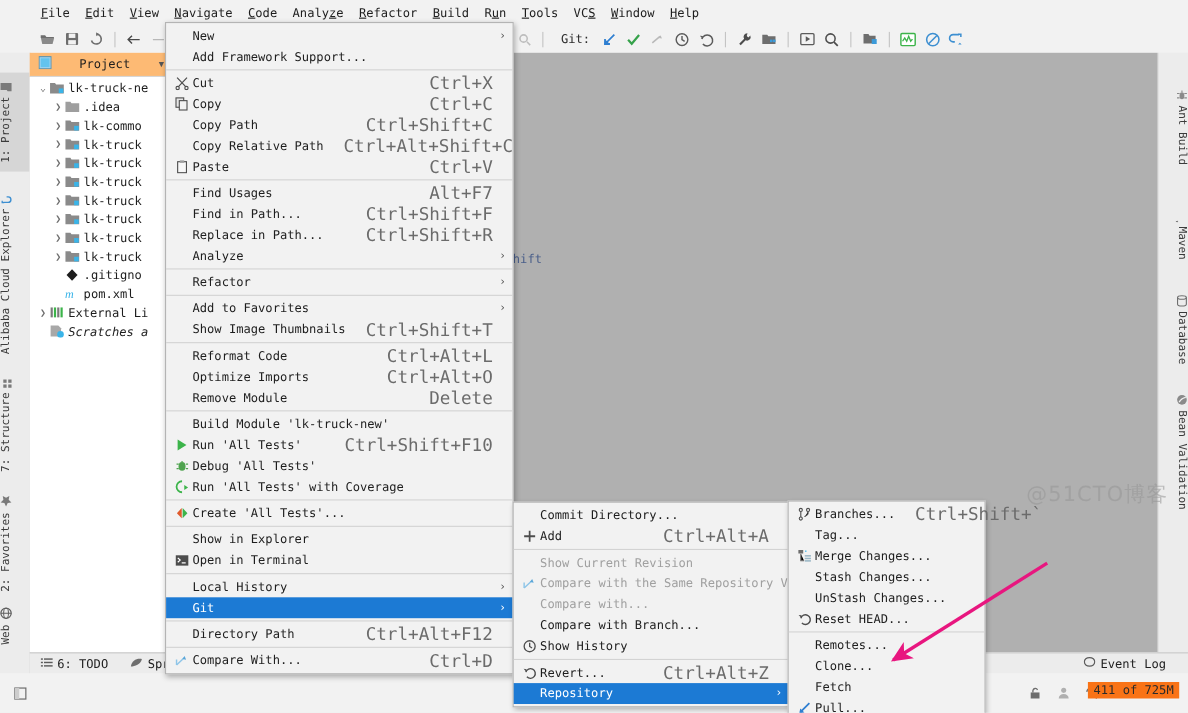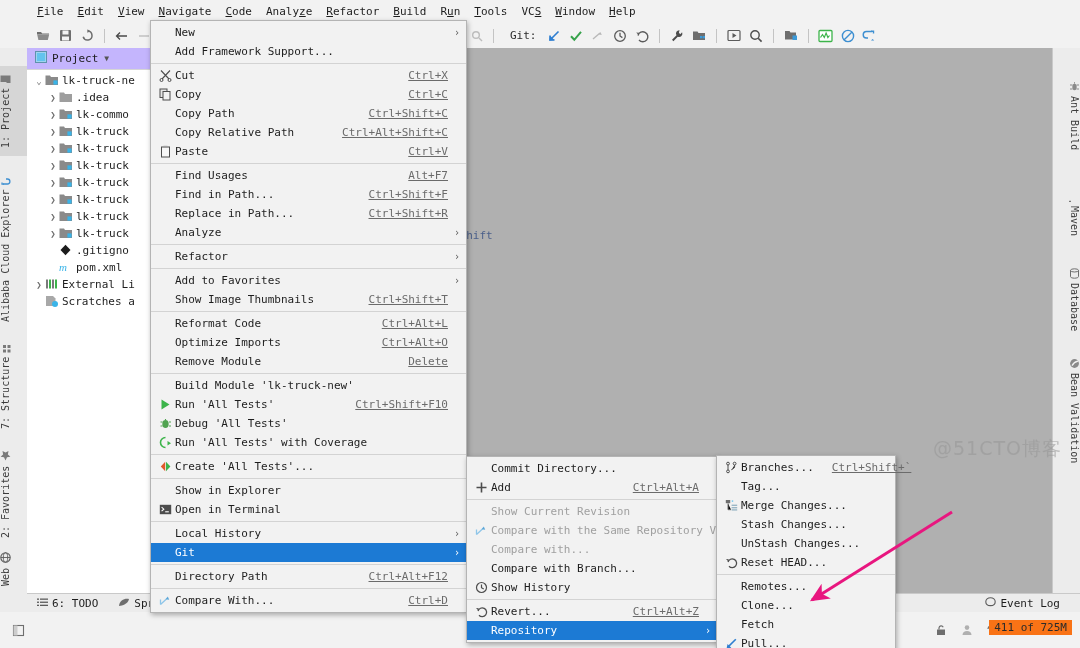--- a/index.html
+++ b/index.html
@@ -62,22 +62,22 @@
     font-size: 10px; color: #3b3b3b; text-align: center;
     padding: 4px 0; box-sizing: border-box; white-space: nowrap;
   }
 
   
   .projpanel {
     position: absolute; top: 48px; left: 27px; width: 148px; height: 545px;
     background: #ffffff; border-right: 1px solid #c9c9c9;
   }
   .projhdr {
-    height: 22px; background: #c4b5fd; border-bottom: 1px solid #d6d6d6;
-    display: flex; align-items: center; padding-left: 8px; box-sizing: border-box;
+    height: 22px; background: #fdba74; border-bottom: 1px solid #d6d6d6;
+    display: flex; align-items: center; padding-left: 8px; box-sizing: border-box; gap: 20px;
   }
   .projhdr .ptitle { font-size: 11px; margin-left: 5px; }
   .tree { padding-top: 2px; }
   .trow { height: 17px; display: flex; align-items: center; font-size: 11px; white-space: nowrap; }
   .arrow { width: 12px; text-align: center; color: #6e6e6e; font-size: 9px; flex: none; }
   .ficon { width: 14px; height: 13px; flex: none; margin-right: 3px; position: relative; }
   .tlabel { overflow: hidden; }
 
   
   .editor {
@@ -111,21 +111,21 @@
   }
   .mrow {
     height: 19px; display: flex; align-items: center; position: relative;
     font-size: 11px; color: #1d1d1d; white-space: nowrap;
     padding-left: 6px; padding-right: 6px; box-sizing: border-box;
   }
   .mrow.sel { background: #1c7ad4; color: #ffffff; }
   .mrow.disabled { color: #a0a0a0; }
   .mrow .micon { width: 16px; flex: none; display: flex; align-items: center; justify-content: center; }
   .mrow .mtext { flex: 1 1 auto; padding-left: 2px; }
-  .mrow .macc { color: #6b6b6b; padding-left: 18px; font-size: 11px; text-decoration: underline; }
+  .mrow .macc { color: #6b6b6b; padding-left: 18px; font-size: 16px; }
   .mrow .marr { width: 12px; text-align: right; color: #5a5a5a; font-size: 10px; flex: none; }
   .mrow.sel .marr { color: #ffffff; }
   .msep { height: 1px; background: #d3d3d3; margin: 2px 0; }
 
   
   .anno { position: absolute; left: 0; top: 0; width: 1080px; height: 648px; z-index: 60; pointer-events: none; }
   .watermark {
     position: absolute; right: 18px; bottom: 2px; z-index: 70;
     font-size: 19px; color: rgba(150,150,150,.55);
     font-family: "DejaVu Sans", sans-serif; letter-spacing: 1px;
@@ -428,21 +428,21 @@
         <div class="trow" style="padding-left: 6px;">
           <span class="arrow">❯</span>
           <span class="ficon"><svg width="13" height="12" viewBox="0 0 13 12">
               <rect x="1" y="1.5" width="2" height="9" fill="#7a7a7a"></rect>
               <rect x="4" y="1.5" width="2" height="9" fill="#3cb44a"></rect>
               <rect x="7" y="1.5" width="2" height="9" fill="#7a7a7a"></rect>
               <rect x="10" y="1.5" width="2" height="9" fill="#3cb44a"></rect>
             </svg></span>
           <span class="tlabel">External Li</span>
         </div>
-        <div class="trow" style="padding-left: 6px;">
+        <div class="trow" style="padding-left: 6px; font-style: italic;">
           <span class="arrow"></span>
           <span class="ficon"><svg width="14" height="12" viewBox="0 0 14 12">
               <path d="M1 1h7l2.5 2.5V11H1z" fill="#a8a8a8"></path>
               <circle cx="10" cy="9" r="3" fill="#3ab4e8"></circle>
             </svg></span>
           <span class="tlabel">Scratches a</span>
         </div>
       </div>
   </div>
 

